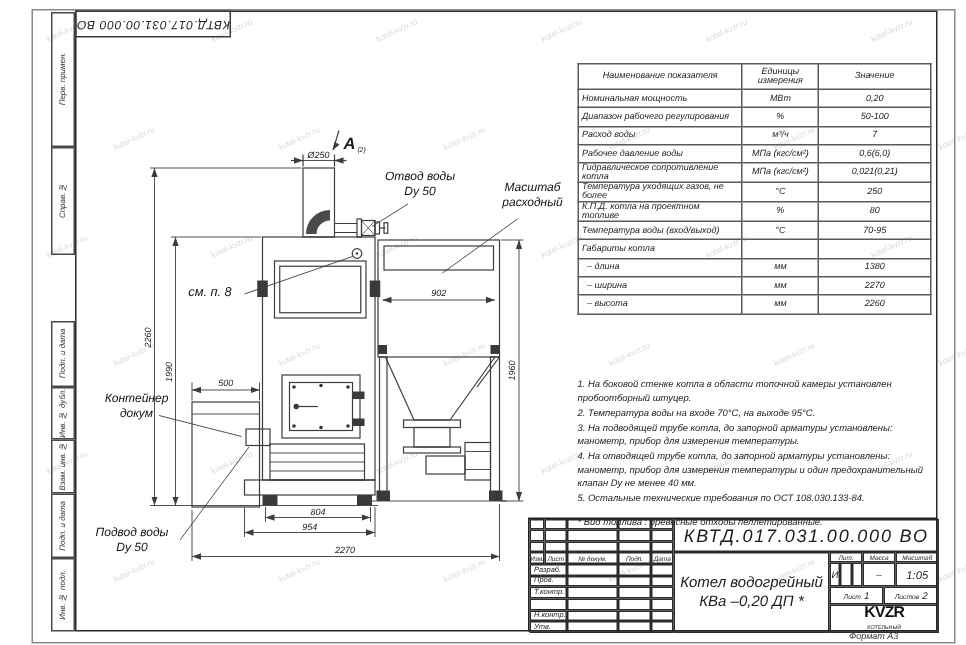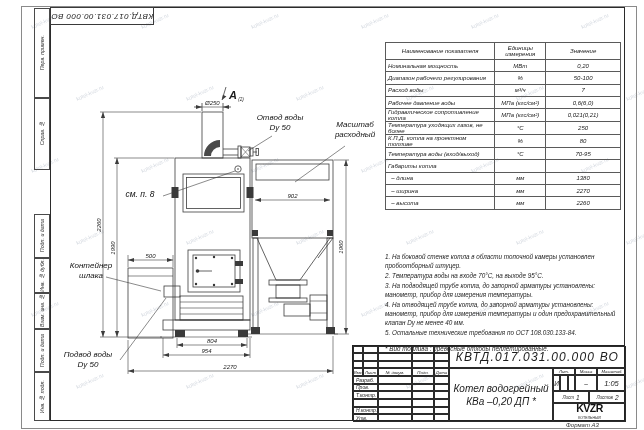--- a/index.html
+++ b/index.html
@@ -260,21 +260,21 @@
   <div class="dlabel" style="left:246px;top:113px;width:68px;" data-name="water-outlet-label">
     <div data-name="water-outlet-label-line1">Отвод воды</div>
     <div data-name="water-outlet-label-line2">Dy 50</div>
   </div>
   <div class="dlabel" style="left:326px;top:120px;width:58px;" data-name="hopper-label">
     <div data-name="hopper-label-line1">Масштаб</div>
     <div data-name="hopper-label-line2">расходный</div>
   </div>
   <div class="dlabel" style="left:62px;top:261px;width:58px;" data-name="slag-container-label">
     <div data-name="slag-label-line1">Контейнер</div>
-    <div data-name="slag-label-line2">шлака</div>
+    <div data-name="slag-label-line2">докум</div>
   </div>
   <div class="dlabel" style="left:55px;top:350px;width:66px;" data-name="water-inlet-label">
     <div data-name="water-inlet-label-line1">Подвод воды</div>
     <div data-name="water-inlet-label-line2">Dy 50</div>
   </div>
   <div class="dlabel" style="left:114px;top:189px;width:52px;font-size:8.5px;" data-name="see-note-label">см. п. 8</div>
 
   <div class="abs" id="spec" data-name="spec-section">
     <table class="spec" data-name="spec-table">
       <colgroup>

